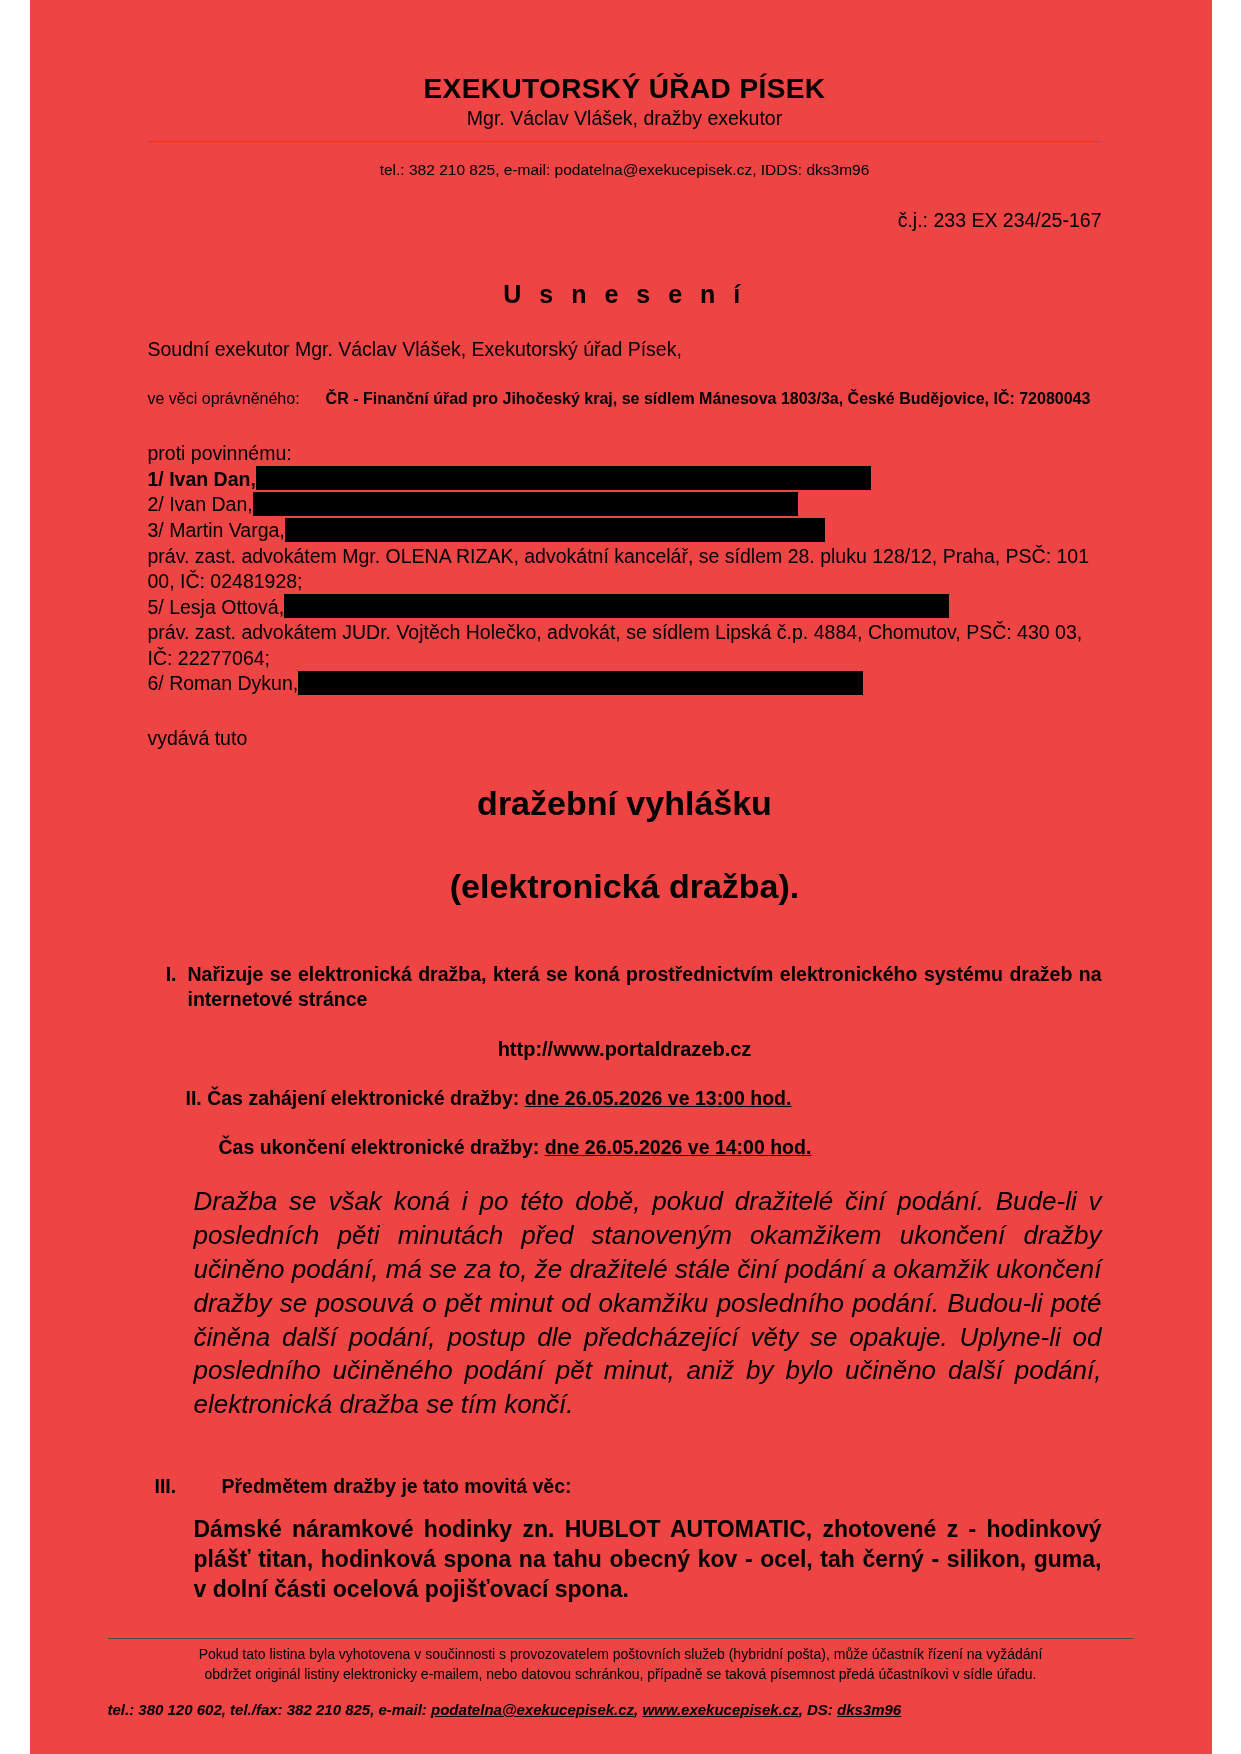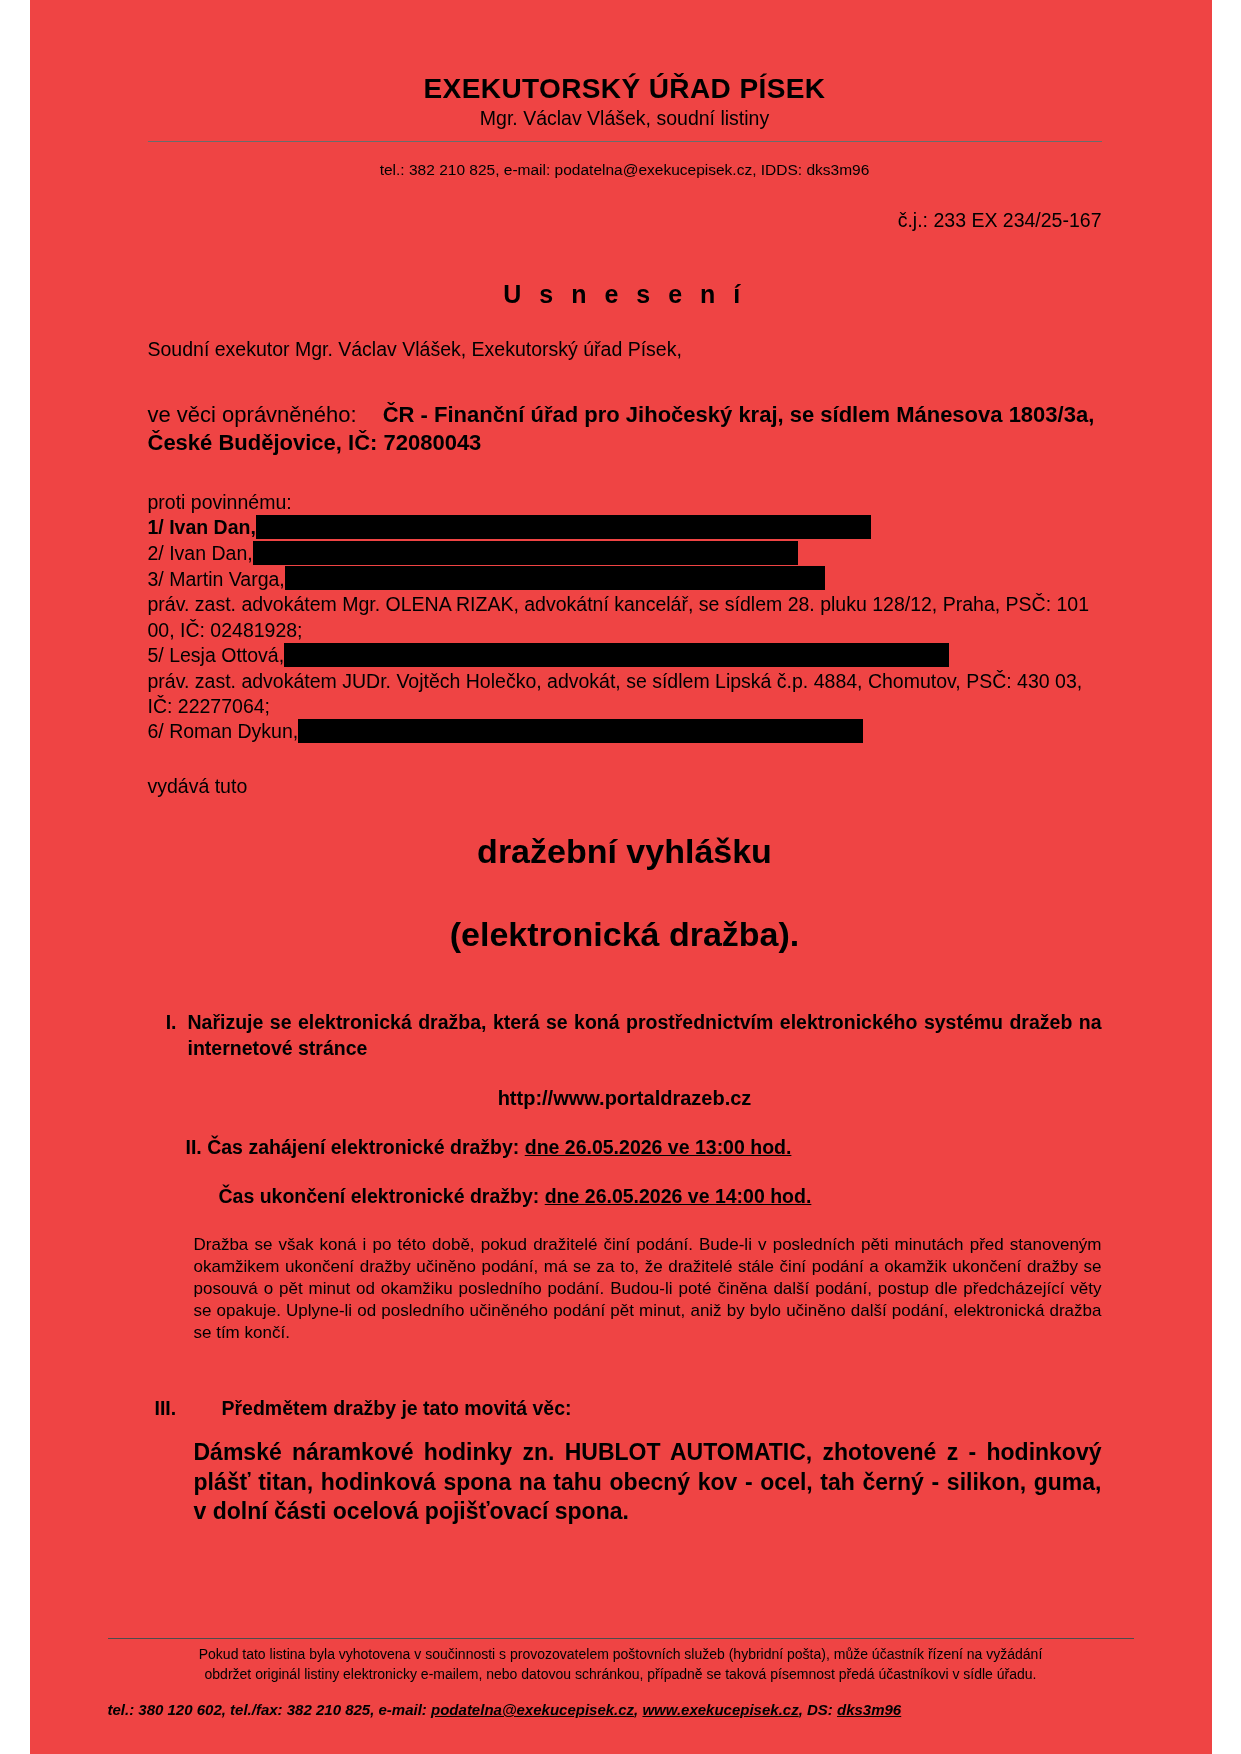--- a/index.html
+++ b/index.html
@@ -71,23 +71,23 @@
   }
 
   
   .body-text {
     font-size: 19.5px;
     line-height: 1.30;
   }
   .p-gap-lg { margin-top: 28px; }
 
   .claimant-block {
-    font-size: 22px;
-    line-height: 1.30;
-    margin-top: 38px;
+    font-size: 16px;
+    line-height: 1.30;
+    margin-top: 26px;
   }
   .claimant-name {
     font-weight: bold;
     margin-left: 26px;
   }
 
   
   .parties {
     margin-top: 32px;
     font-size: 19.5px;
@@ -158,23 +158,24 @@
     padding-left: 38px;
     font-size: 19.5px;
     font-weight: bold;
   }
   .sec-II .ln2 { margin-top: 26px; margin-left: 33px; }
   .u { text-decoration: underline; }
 
   .para-just {
     margin-top: 26px;
     margin-left: 46px;
-    font-size: 17px;
+    font-size: 26px;
     line-height: 1.30;
     text-align: justify;
+    font-style: italic;
   }
 
   .sec-III {
     margin-top: 52px;
     padding-left: 7px;
     display: flex;
     font-weight: bold;
     font-size: 19.5px;
   }
   .sec-III .sec-num { width: 56px; text-align: left; }
@@ -214,21 +215,21 @@
 </style>
 </head>
 <body>
 
 <div class="page">
 
   <div class="content">
 
     <div class="letterhead">
       <div class="lh-title">EXEKUTORSKÝ ÚŘAD PÍSEK</div>
-      <div class="lh-line">Mgr. Václav Vlášek, soudní listiny</div>
+      <div class="lh-line">Mgr. Václav Vlášek, dražby exekutor</div>
     </div>
     <hr class="hr-top">
     <div class="lh-contact">tel.: 382 210 825, e-mail: podatelna@exekucepisek.cz, IDDS: dks3m96</div>
 
     <div class="caseno">č.j.: 233 EX 234/25-167</div>
 
     <div class="doc-title">U s n e s e n í</div>
 
     <div class="body-text p-gap-lg">Soudní exekutor Mgr. Václav Vlášek, Exekutorský úřad Písek,</div>
 

